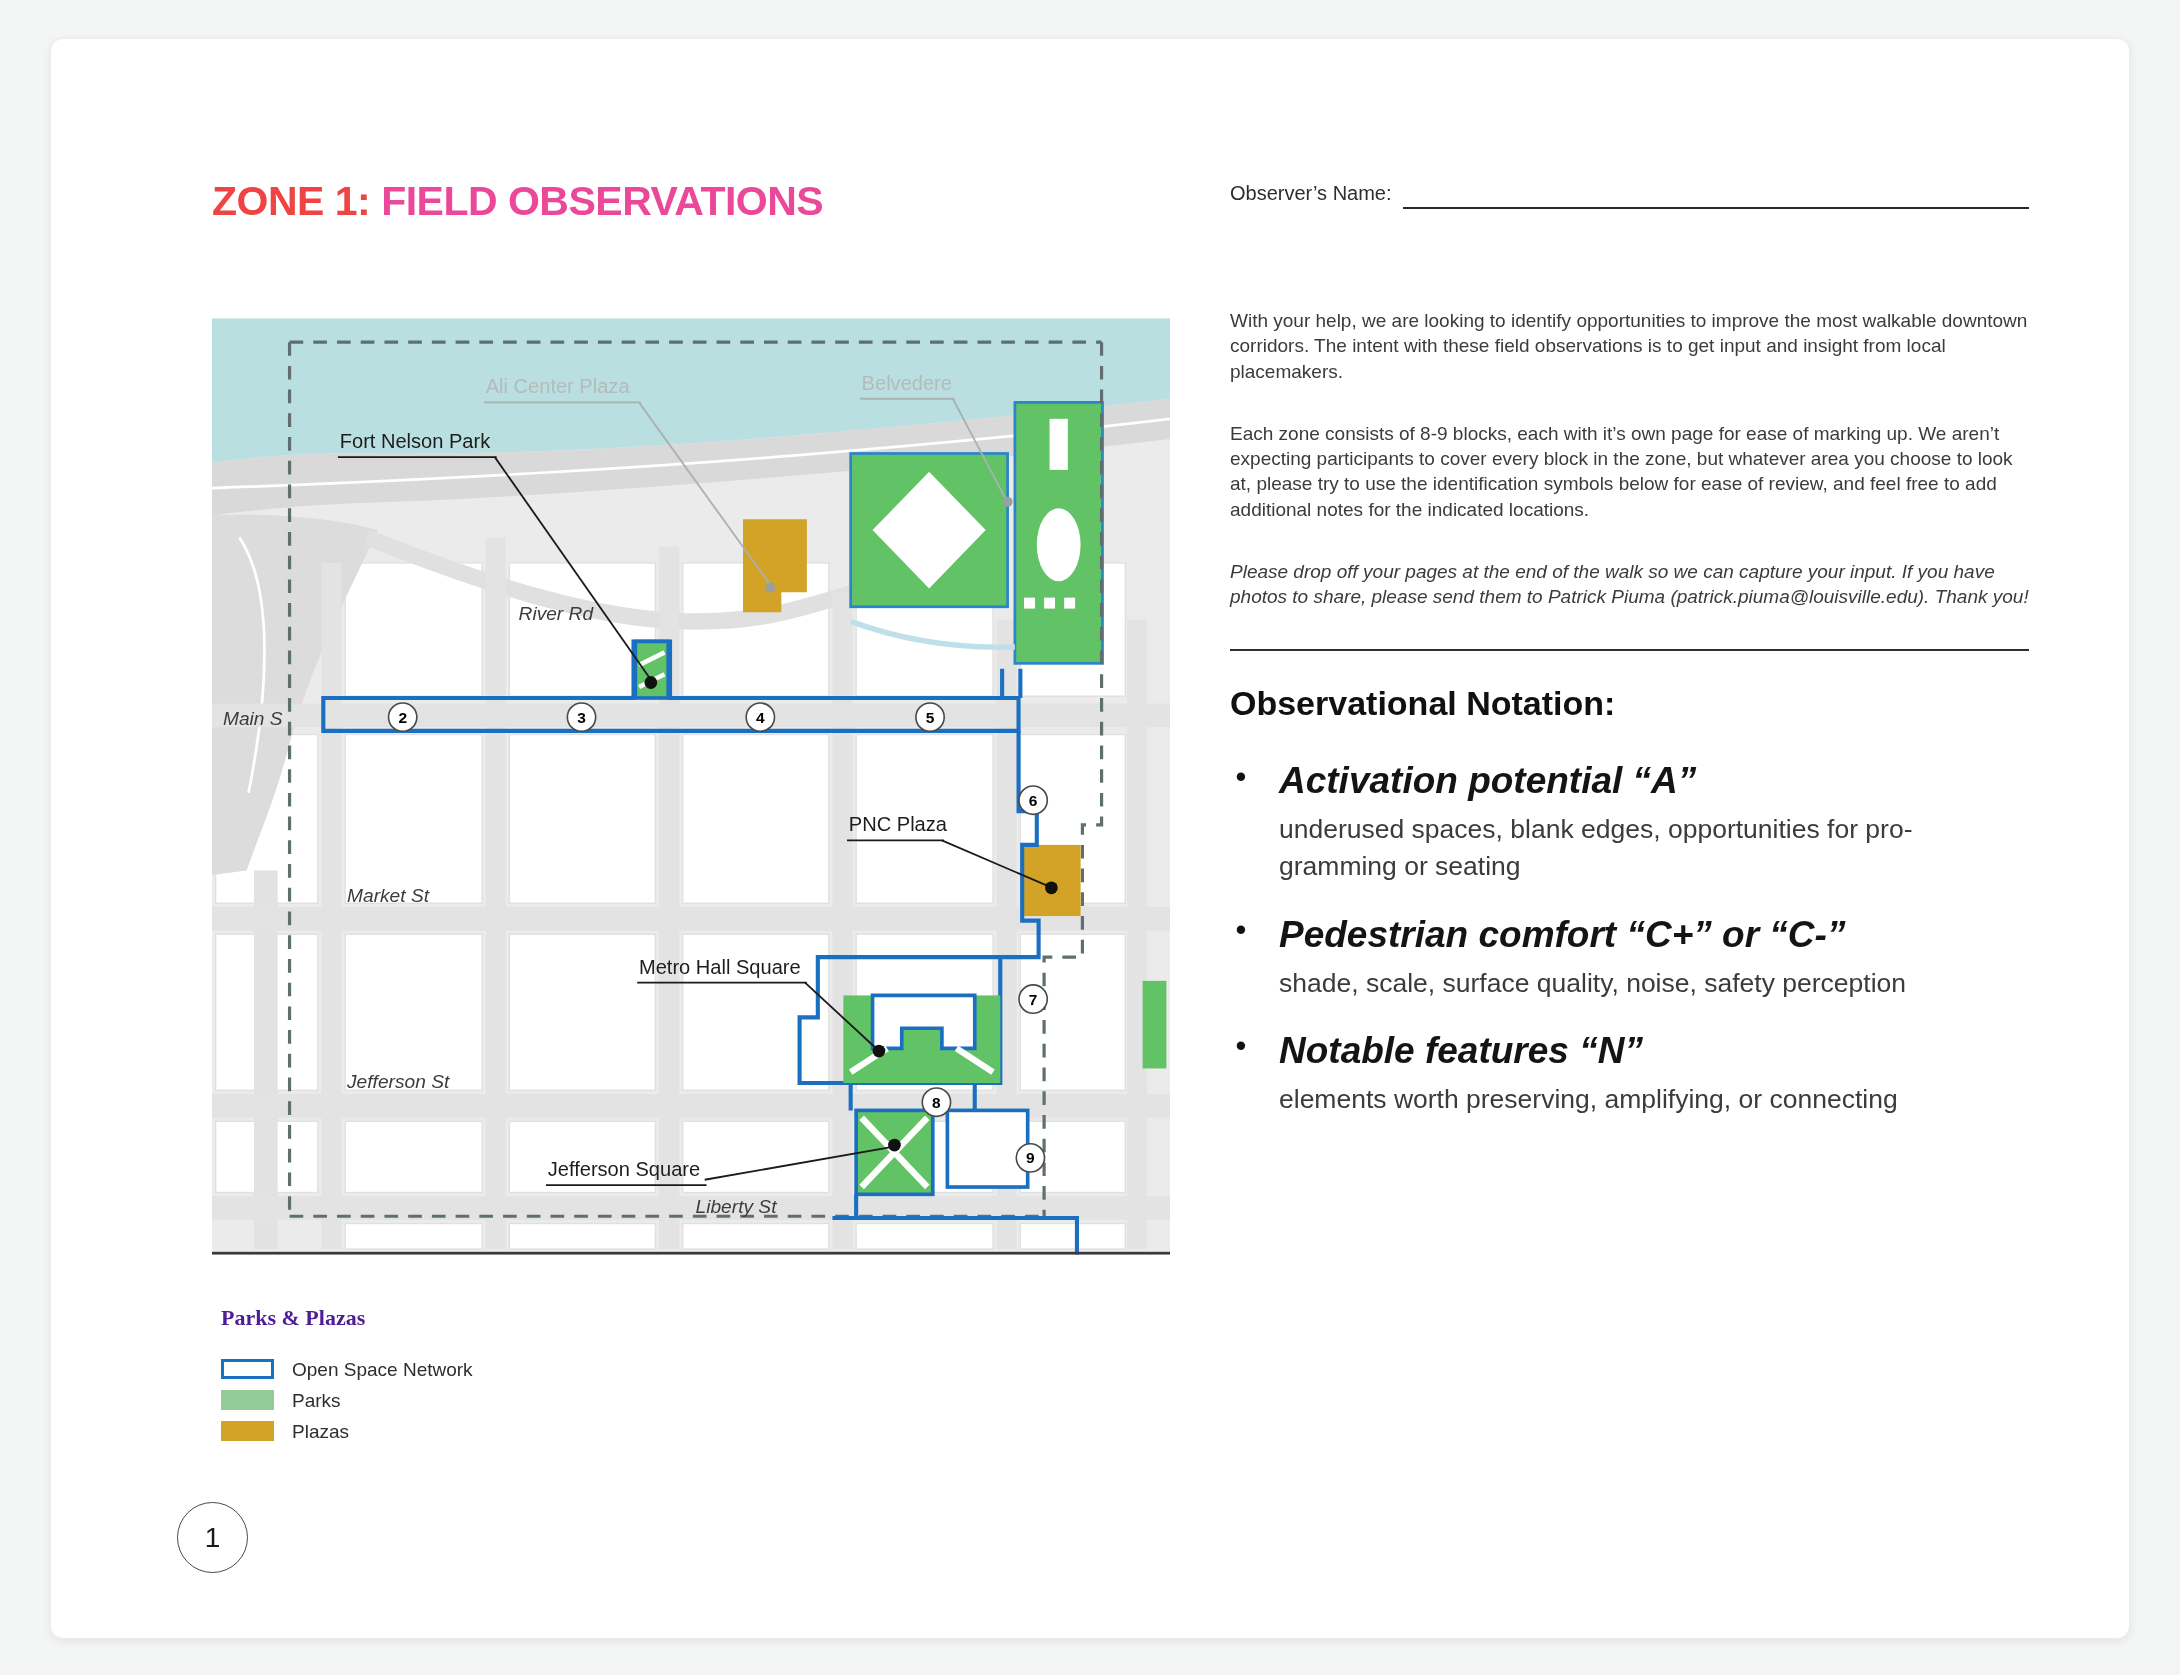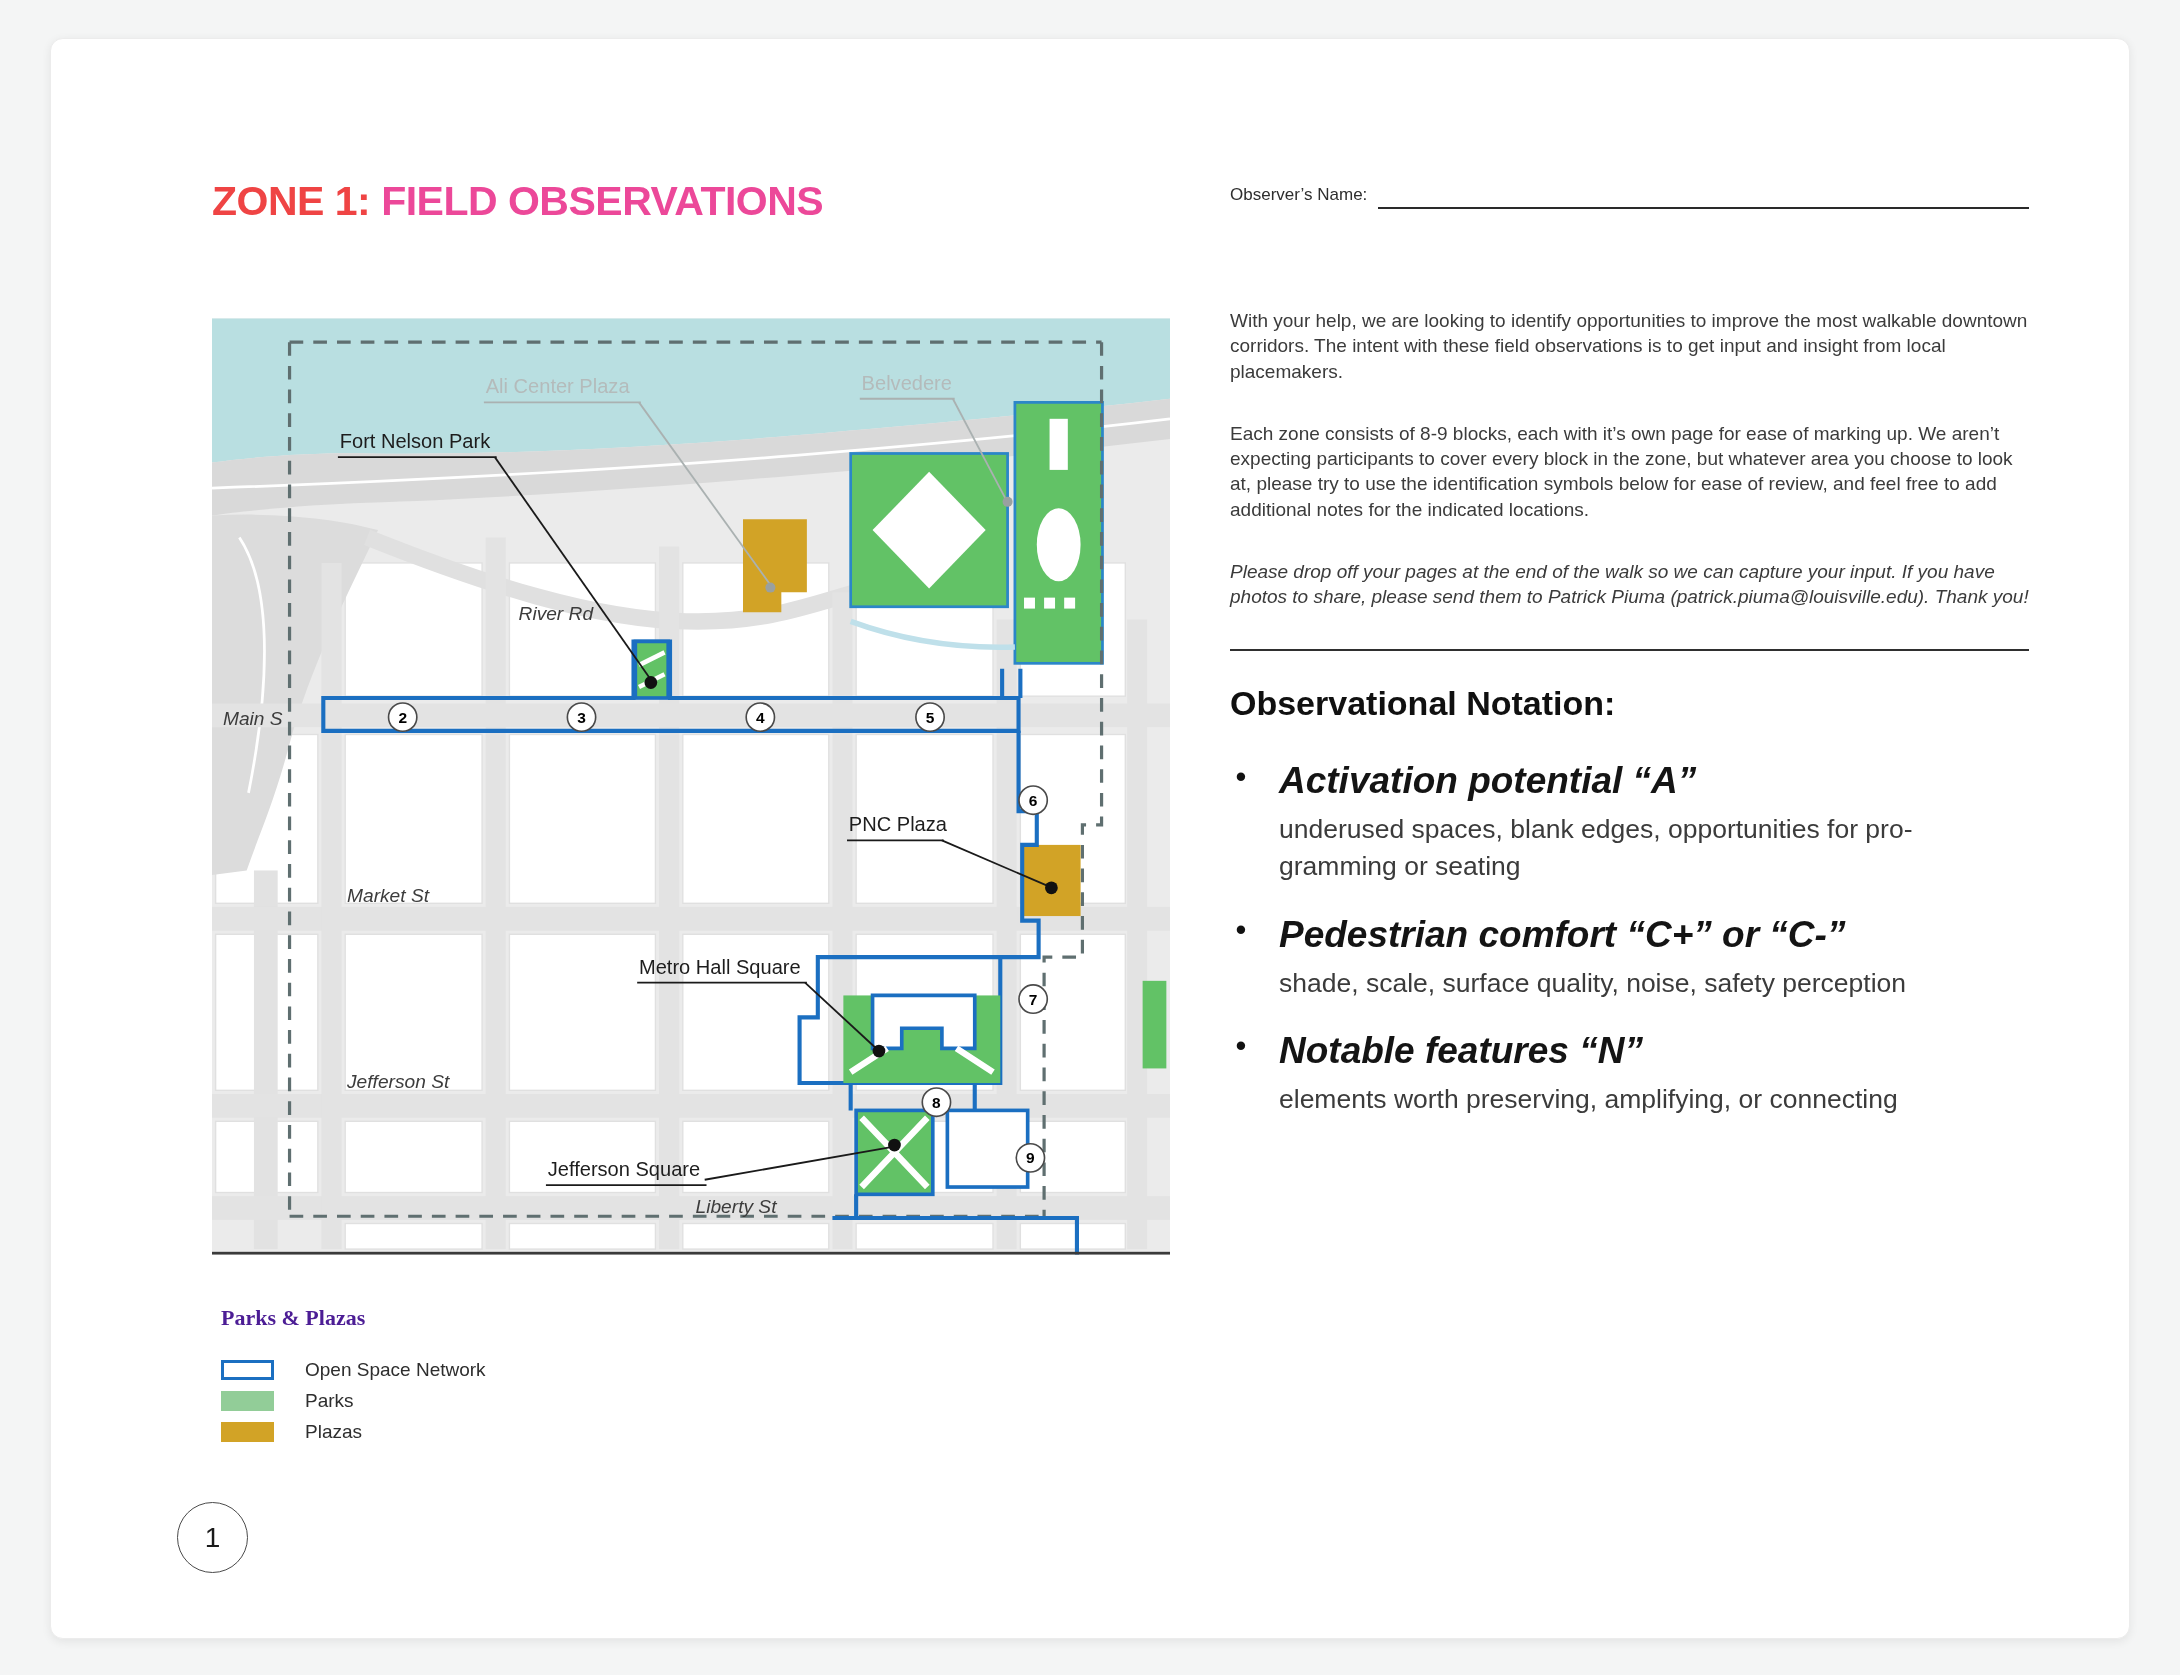--- a/index.html
+++ b/index.html
@@ -14,39 +14,39 @@
     background:#ffffff; border:0.9px solid #ececec; border-radius:12.8px;
     box-shadow: 0 2.7px 9.1px rgba(0,0,0,0.07);
   }
   
   .title { position:absolute; left:161px; top:139px; font-size:41px; font-weight:bold; letter-spacing:-0.5px; }
   .title .zone { color:#ef4444; }
   .title .rest { color:#ec4899; }
   
   .rightcol { position:absolute; left:1179px; top:137px; width:799px; }
   .observer-row { display:flex; align-items:flex-end; gap:11px; }
-  .observer-row .lbl { font-size:17px; color:#2e2e2e; padding-bottom:3.7px; white-space:nowrap; }
+  .observer-row .lbl { font-size:20px; color:#2e2e2e; padding-bottom:3.7px; white-space:nowrap; }
   .observer-row .line { flex:1; border-bottom:2.3px solid #2a2a2a; height:33px; }
   .intro { margin-top:99px; }
   .intro p { font-size:19px; color:#3b3b3b; line-height:1.33; margin-bottom:37px; }
   .intro p.note { font-style:italic; margin-bottom:40px; }
   .divider { border-top:2.3px solid #2f2f2f; margin-bottom:33px; }
   .notation-heading { font-size:34px; font-weight:bold; color:#101010; margin-bottom:37px; }
   .notation-list { list-style:none; }
   .notation-list li { position:relative; padding-left:49px; margin-bottom:29px; }
   .notation-list li::before { content:"•"; position:absolute; left:5.5px; top:-1.8px; font-size:31px; color:#111; }
   .notation-list .term { display:block; font-size:37px; font-weight:bold; font-style:italic; color:#141414; margin-bottom:9.1px; }
   .notation-list .desc { display:block; font-size:26.5px; color:#3b3b3b; line-height:1.38; max-width:658px; }
   
   .map-wrap { position:absolute; left:161px; top:279px; width:958px; height:937px; }
   .map-wrap svg { width:100%; height:100%; display:block; }
   
   .legend { position:absolute; left:170px; top:1266px; }
   .legend .legend-title { font-size:22px; font-weight:bold; color:#4c1d95; margin-bottom:28px;font-family:Liberation Serif, serif; }
-  .legend .row { display:flex; align-items:center; gap:31px; margin-bottom:9.1px; }
+  .legend .row { display:flex; gap:18px; margin-bottom:9.1px; }
   .legend .swatch { width:53px; height:20px; }
   .legend .swatch.outline { background:#fff; border:3.2px solid #1b6fc1; }
   .legend .swatch.green { background:#92cd98; }
   .legend .swatch.gold { background:#d2a326; }
   .legend .row span { font-size:19px; color:#2e2e2e; }
   
   .page-circle {
     position:absolute; left:126px; top:1463px; width:71px; height:71px;
     border:1.8px solid #4a4a4a; border-radius:50%;
     display:flex; align-items:center; justify-content:center;

